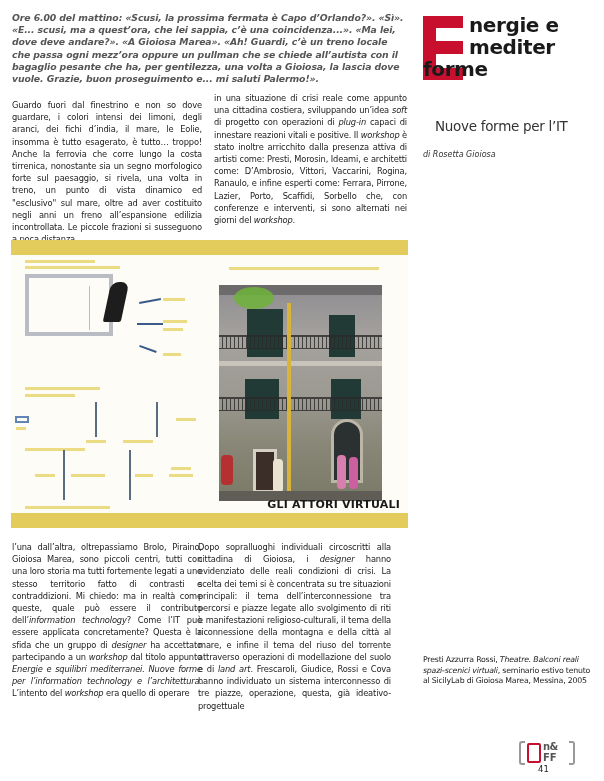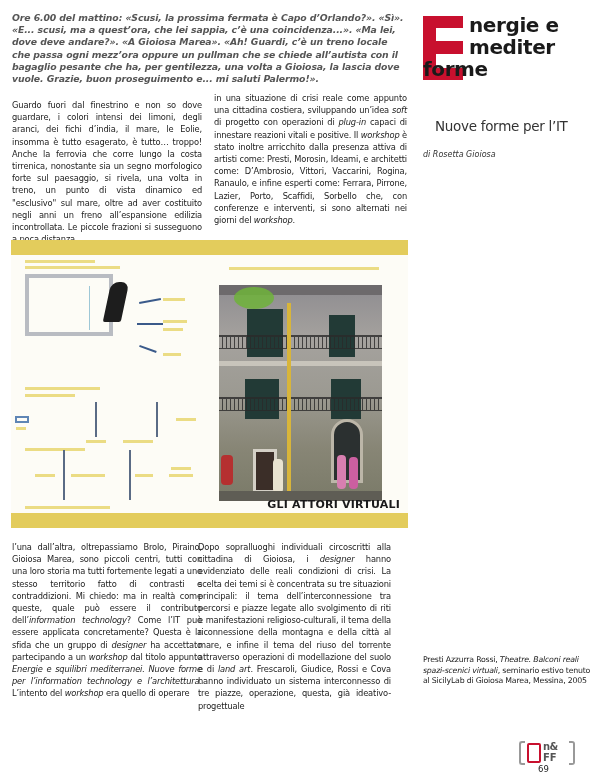--- a/index.html
+++ b/index.html
@@ -197,13 +197,13 @@
   <span>Presti Azzurra Rossi, </span><em>Theatre. Balconi reali spazi-scenici virtuali</em><span>, seminario estivo tenuto al SicilyLab di Gioiosa Marea, Messina, 2005</span>
 </div>
 
 <div class="logo">
   <div class="bracket-l"></div>
   <div class="o-box"></div>
   <div class="n-text">n&amp;</div>
   <div class="ff-text">FF</div>
   <div class="bracket-r"></div>
 </div>
-<div class="page-number">69</div>
+<div class="page-number">41</div>
 
 </body></html>

